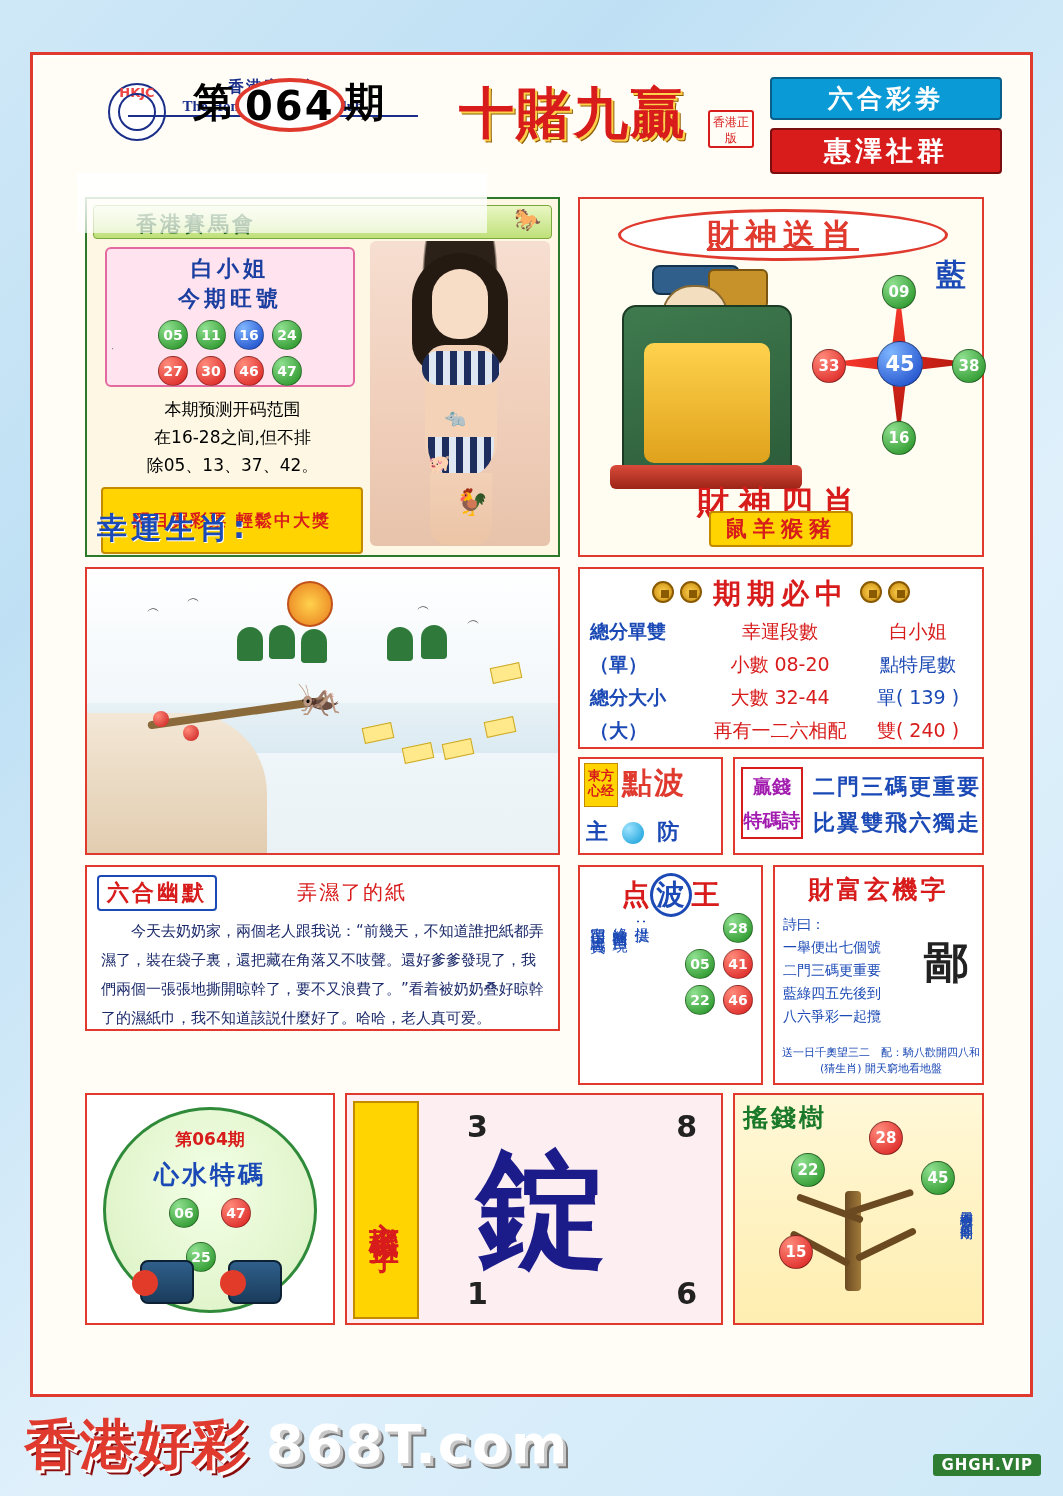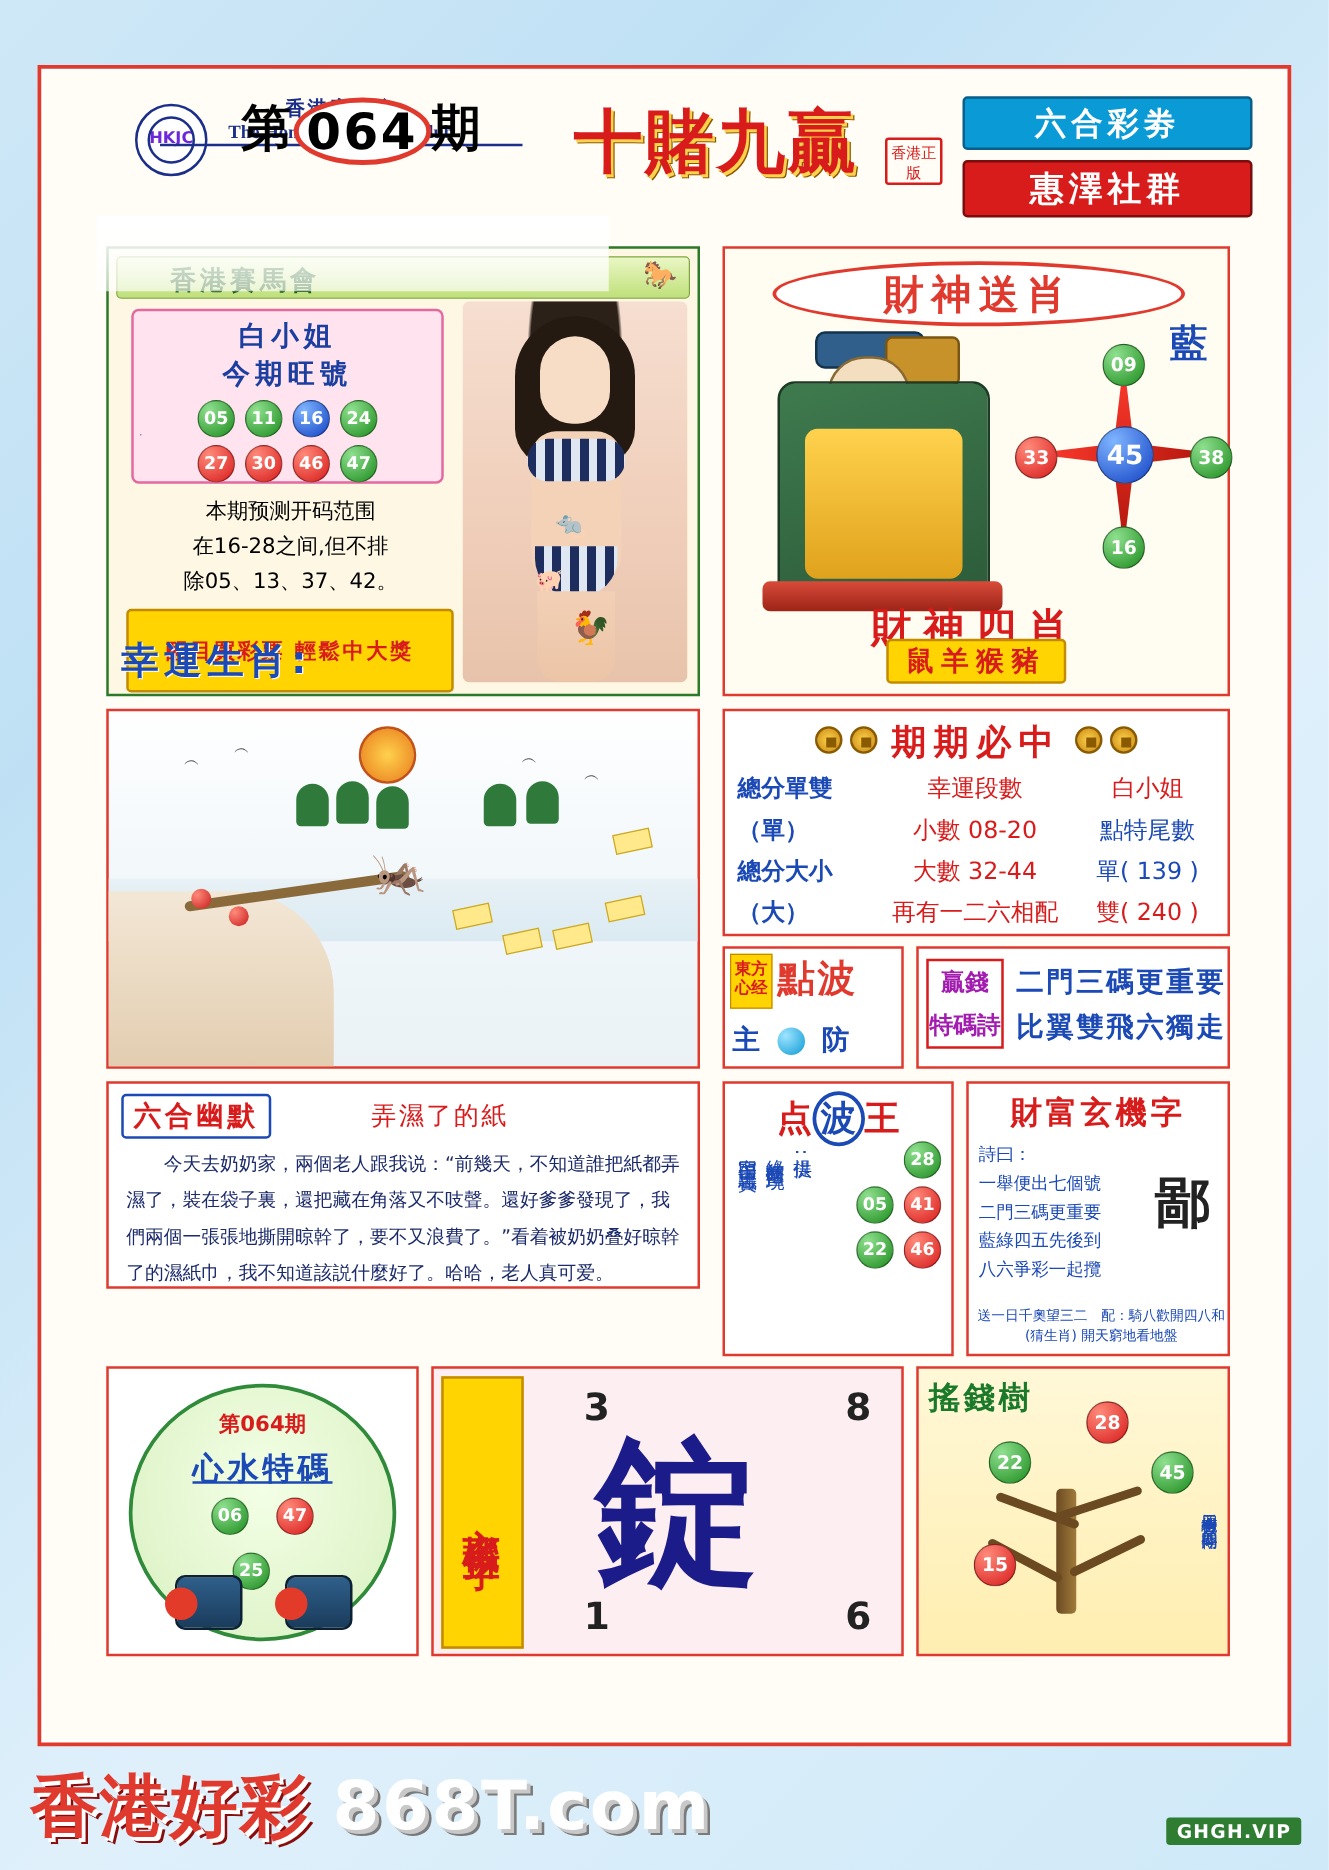--- a/index.html
+++ b/index.html
@@ -23,21 +23,21 @@
   
   .hdr { position:absolute; left:0; top:0; width:100%; height:118px; }
   .jockey { position:absolute; left:95px; top:22px; width:290px; text-align:center; }
   .jockey .cn { font-size:16px; color:#1b2f8a; font-weight:bold; letter-spacing:2px;}
   .jockey .en { font-size:15px; color:#1b2f8a; font-weight:bold; font-family:"Liberation Serif",serif; border-bottom:2px solid #1b2f8a;}
   .logo-circle{
     position:absolute; left:75px; top:28px; width:58px;height:58px;border-radius:50%;
     border:2px solid #1b2f8a; background:#fff;
   }
   .logo-circle::after{content:"";position:absolute;left:8px;top:8px;right:8px;bottom:8px;border-radius:50%;border:2px solid #1b2f8a;}
-  .logo-text{position:absolute;left:0;top:18px;width:100%;text-align:center;font-size:13px;color:#6d28d9;font-weight:bold;}
+  .logo-text{position:absolute;left:0;top:0;width:100%;text-align:center;font-size:13px;color:#ef4444;font-weight:bold;}
   .issue { position:absolute; left:160px; top:20px; font-size:40px; font-weight:bold; color:#000; letter-spacing:2px;}
   .issue .num {
     display:inline-block; background:#fff; border:4px solid #e03a2f; border-radius:50%;
     color:#000; padding:0 6px; line-height:48px; height:54px; min-width:80px; text-align:center;
     font-size:40px; vertical-align:middle;
   }
   .slogan {
     position:absolute; left:400px; top:22px; width:280px; text-align:center;
     font-size:55px; font-weight:bold; color:#d81b1b; letter-spacing:2px;
     text-shadow: 2px 2px 0 #ffd24d, 3px 3px 0 #8a5a00;
@@ -112,21 +112,21 @@
   .ladyimg .legs{position:absolute;left:60px;top:232px;width:62px;height:72px;background:linear-gradient(180deg,#f2d0b6,#ecc4a6);border-radius:0 0 18px 18px;}
   .ladyimg .rooster{position:absolute;left:86px;top:246px;font-size:26px;}
   .ladyimg .rat{position:absolute;left:74px;top:166px;font-size:20px;}
   .ladyimg .pig{position:absolute;left:58px;top:212px;font-size:18px;}
 
   
   #wealth{ left:545px; top:142px; width:406px; height:360px; border:2px solid #e03a2f; background:#fffdf2;}
   .w-title{
     position:absolute; left:38px; top:10px; width:330px; height:52px;
     border:3px solid #e03a2f; border-radius:50%/50%; background:#fff;
-    color:#e03a2f; font-size:32px; font-weight:bold; letter-spacing:6px; text-align:center; line-height:46px;
+    color:#e03a2f; font-size:32px; font-weight:bold; letter-spacing:6px; text-align:center; line-height:46px;text-decoration:underline;
   }
   .god{
     position:absolute; left:20px; top:66px; width:210px; height:225px;
   }
   .god .body{position:absolute;left:22px;top:40px;width:170px;height:180px;background:linear-gradient(160deg,#3f7a4e,#2c5b39);border-radius:14px 14px 6px 6px;border:2px solid #1c3b25;}
   .god .robe{position:absolute;left:44px;top:78px;width:126px;height:120px;background:linear-gradient(180deg,#ffd24d,#e0a21c);border-radius:10px;}
   .god .head{position:absolute;left:62px;top:20px;width:66px;height:62px;background:#f3dfc0;border-radius:30px;border:2px solid #8a6a33;}
   .god .hat{position:absolute;left:52px;top:0px;width:88px;height:30px;background:#2f5f8a;border-radius:8px;border:2px solid #13344f;}
   .god .hat2{position:absolute;left:108px;top:4px;width:60px;height:40px;background:#c8922a;border-radius:6px;border:2px solid #7a5612;}
   .god .beard{position:absolute;left:78px;top:72px;width:34px;height:34px;background:#6a4a20;border-radius:0 0 18px 18px;}
@@ -212,21 +212,21 @@
   .xuan-title{position:absolute;left:0;top:6px;width:100%;text-align:center;font-size:25px;font-weight:bold;color:#d81b1b;letter-spacing:3px;}
   .xuan-poem{position:absolute;left:8px;top:46px;font-size:14px;color:#1b49b5;line-height:23px;}
   .xuan-char{position:absolute;right:14px;top:66px;font-size:44px;font-weight:bold;color:#222;font-family:"DejaVu Serif",serif;}
   .xuan-foot{position:absolute;left:6px;bottom:6px;width:200px;text-align:center;font-size:11px;color:#1b49b5;line-height:16px;}
 
   
   #oval{ left:52px; top:1038px; width:250px; height:232px; border:2px solid #e03a2f; background:#fff;}
   .oval-in{position:absolute;left:16px;top:12px;width:214px;height:206px;border:3px solid #2f8a3a;border-radius:50%;
     background:radial-gradient(ellipse at 50% 40%, #f3ffe6, #d9f0c0);}
   .oval-issue{position:absolute;left:0;top:18px;width:100%;text-align:center;font-size:17px;font-weight:bold;color:#d81b1b;}
-  .oval-t{position:absolute;left:0;top:48px;width:100%;text-align:center;font-size:25px;font-weight:bold;color:#1b49b5;letter-spacing:3px;text-decoration:underline;}
+  .oval-t{position:absolute;left:0;top:48px;width:100%;text-align:center;font-size:25px;font-weight:bold;color:#1b49b5;letter-spacing:3px;}
   .oval-balls{position:absolute;left:0;top:88px;width:100%;display:flex;justify-content:center;gap:22px;}
   .fist{position:absolute;width:54px;height:44px;background:linear-gradient(180deg,#2f5f8a,#1a3c5c);border-radius:8px;border:2px solid #0d2135;}
   .fist .hand{position:absolute;left:-10px;top:8px;width:26px;height:26px;background:#e33b2a;border-radius:50%;}
 
   
   #zhe{ left:312px; top:1038px; width:378px; height:232px; border:2px solid #e03a2f; background:#fdeef2;}
   .zhe-left{position:absolute;left:6px;top:6px;width:66px;height:218px;background:#ffd400;border:2px solid #c48a00;
     color:#d81b1b;font-size:30px;font-weight:bold;writing-mode:vertical-rl;text-align:center;line-height:66px;letter-spacing:6px;}
   .zhe-num{position:absolute;font-size:30px;font-weight:bold;color:#222;}
   .zhe-big{position:absolute;left:130px;top:48px;font-size:130px;font-weight:bold;color:#1b1b8a;font-family:"DejaVu Serif",serif;line-height:130px;}

